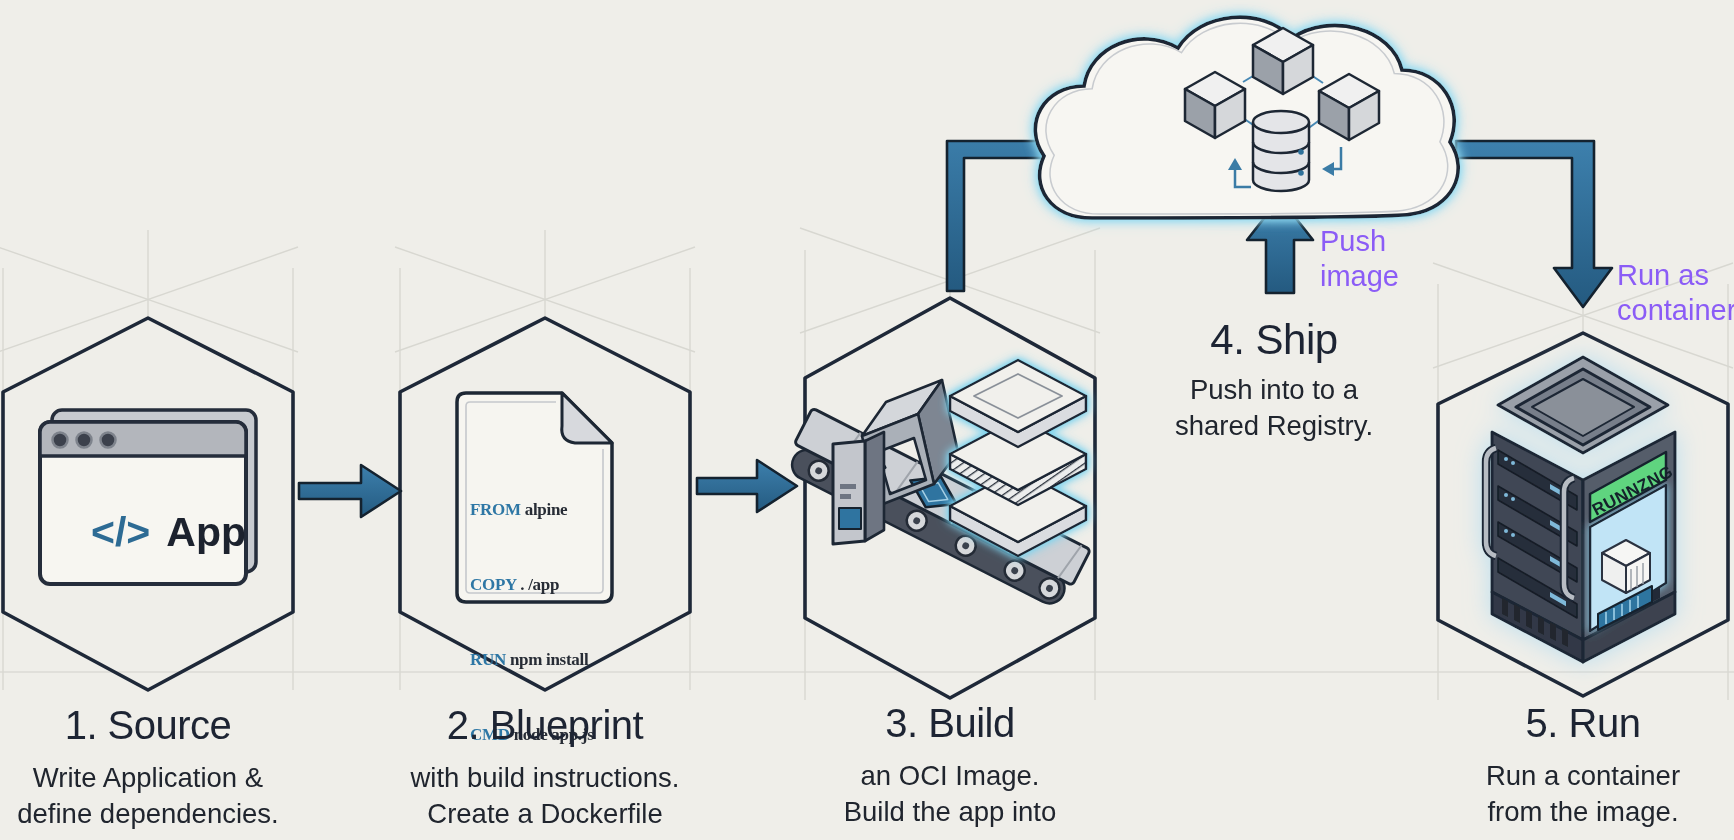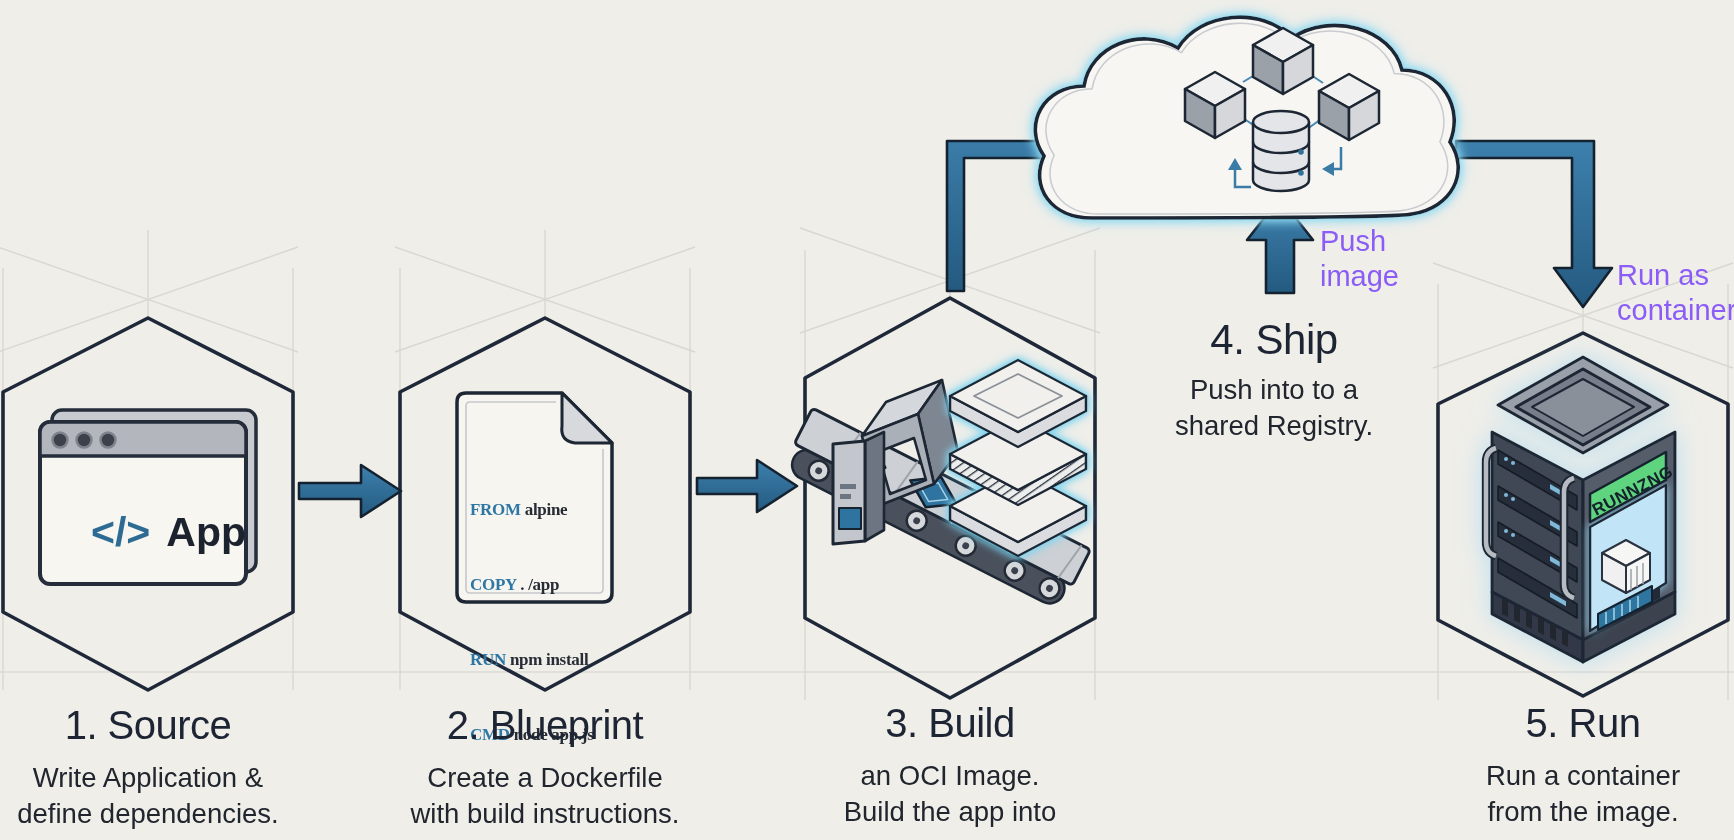--- a/index.html
+++ b/index.html
@@ -336,22 +336,22 @@
 <div class="step-title" style="left:375px;top:703px">2. Blueprint</div>
 <div class="step-title" style="left:780px;top:701px">3. Build</div>
 <div class="step-title ship" style="left:1104px;top:316px">4. Ship</div>
 <div class="step-title" style="left:1413px;top:701px">5. Run</div>
 
 <div class="step-desc" style="left:-32px;top:760px">
   <div>Write Application &amp;</div>
   <div>define dependencies.</div>
 </div>
 <div class="step-desc" style="left:365px;top:760px">
+  <div>with build instructions.</div>
   <div>Create a Dockerfile</div>
-  <div>with build instructions.</div>
 </div>
 <div class="step-desc" style="left:770px;top:758px">
   <div>an OCI Image.</div>
   <div>Build the app into</div>
 </div>
 <div class="step-desc" style="left:1094px;top:372px">
   <div>Push into to a</div>
   <div>shared Registry.</div>
 </div>
 <div class="step-desc" style="left:1403px;top:758px">

